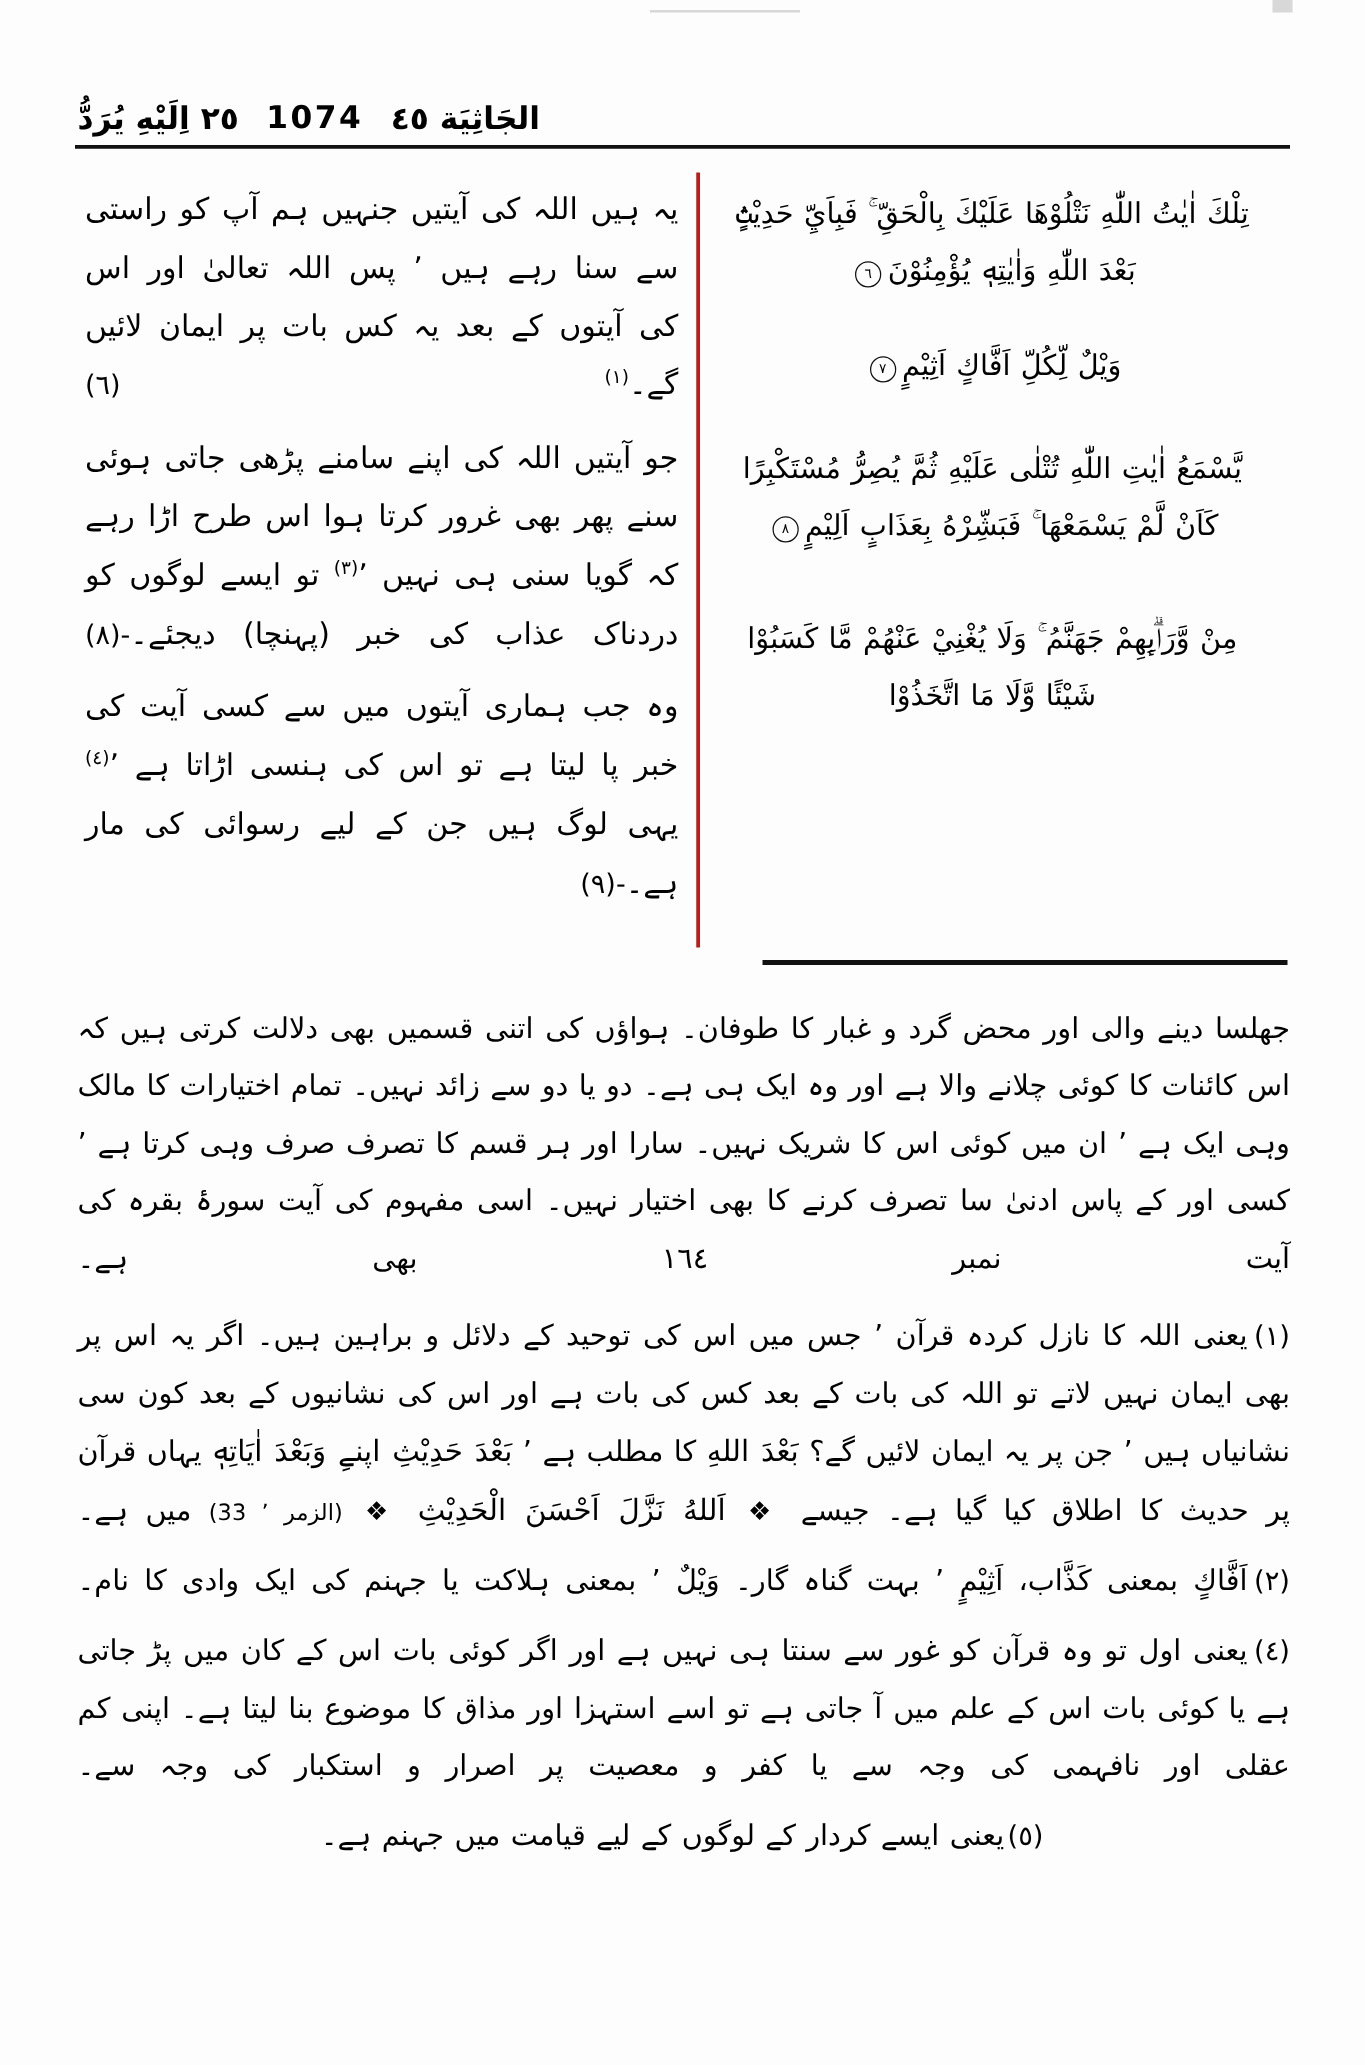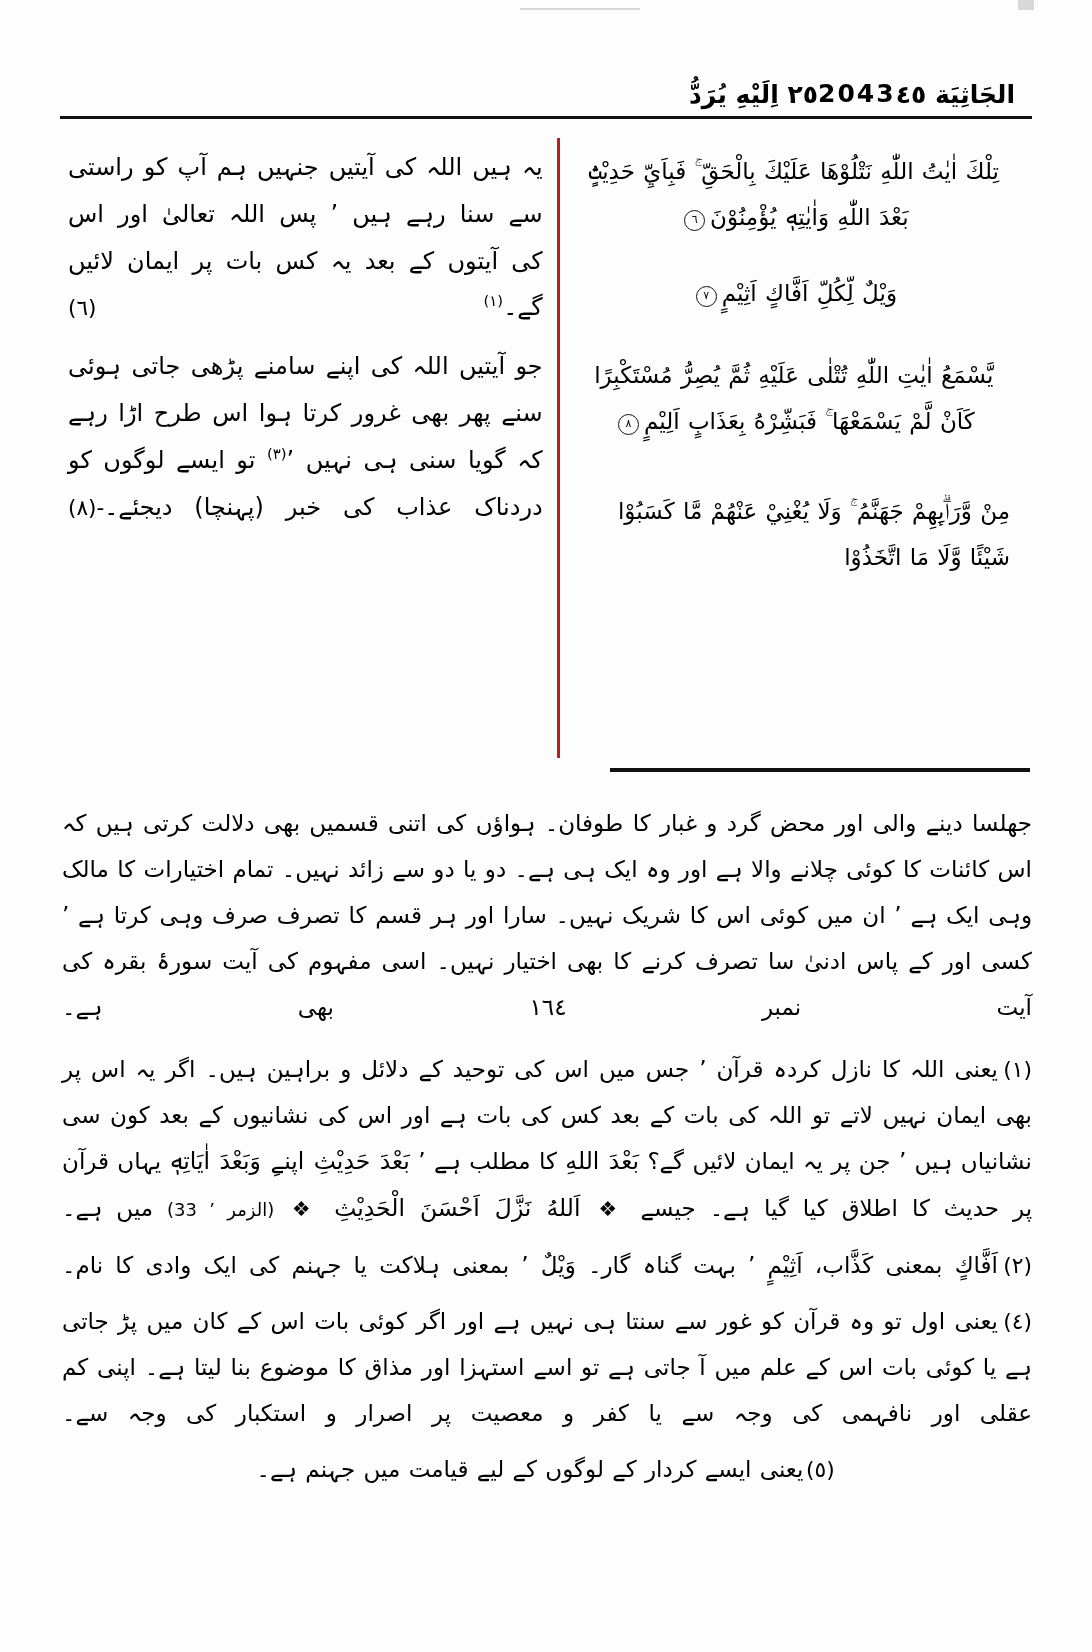--- a/index.html
+++ b/index.html
@@ -21,27 +21,28 @@
     position: absolute;
     inset: 0;
     background: #fdfdfd;
   }
 
   
   .runhead {
     position: absolute;
     top: 62px;
     left: 62px;
-    right: 77px;
+    right: 60px;
     height: 46px;
     display: flex;
     flex-direction: row-reverse;
     align-items: flex-end;
-    justify-content: flex-end;
-    direction: rtl;
+    justify-content: flex-start;
+    direction: rtl;
+    gap: 22px;
   }
   .runhead-item {
     font-size: 25px;
     line-height: 1.1;
     white-space: nowrap;
     font-weight: 600;
     letter-spacing: 0.5px;
   }
   .runhead-center {
     font-size: 25px;
@@ -101,21 +102,21 @@
     line-height: 17px;
     font-size: 11px;
     text-align: center;
     margin: 0 5px;
     vertical-align: 2px;
   }
   .ayah.ayah-6  { margin-top: 4px; }
   .ayah.ayah-7  { margin-top: 26px; margin-bottom: 36px; }
   .ayah.ayah-8  { margin-bottom: 44px; }
   .ayah.ayah-9  { margin-bottom: 40px; }
-  .ayah.ayah-10 { margin-bottom: 0; text-align: right; }
+  .ayah.ayah-10 { margin-bottom: 0; }
 
   .utrans {
     font-size: 24px;
     line-height: 1.95;
     margin-bottom: 12px;
     text-align: justify;
     text-align-last: justify;
     word-spacing: 2px;
   }
   .utrans sup, .fn-body sup, .fn-intro sup {
@@ -196,21 +197,21 @@
 </head>
 <body>
 
 <div class="page">
 
   <div class="edge-mark edge-tl"></div>
   <div class="edge-mark edge-tr"></div>
 
   <div class="runhead">
     <div class="runhead-item">٢٥ اِلَيْهِ يُرَدُّ</div>
-    <div class="runhead-center">2043</div>
+    <div class="runhead-center">1074</div>
     <div class="runhead-item">الجَاثِيَة ٤٥</div>
   </div>
   <div class="rule-top"></div>
 
   <div class="verse-block">
 
     <div class="col-arabic">
       <div class="ayah ayah-6">
         <span>تِلْكَ اٰيٰتُ اللّٰهِ نَتْلُوْهَا عَلَيْكَ بِالْحَقِّ ۚ فَبِاَيِّ حَدِيْثٍۢ بَعْدَ اللّٰهِ وَاٰيٰتِهٖ يُؤْمِنُوْنَ</span><span class="endmark">٦</span>
       </div>
@@ -226,20 +227,24 @@
     </div>
 
     <div class="col-urdu">
       <div class="utrans">
         <span>یہ ہیں اللہ کی آیتیں جنہیں ہم آپ کو راستی سے سنا رہے ہیں ’ پس اللہ تعالیٰ اور اس کی آیتوں کے بعد یہ کس بات پر ایمان لائیں گے۔</span><sup>(١)</sup>
         <span class="vnum">(٦)</span>
       </div>
       <div class="utrans">
         <span>جو آیتیں اللہ کی اپنے سامنے پڑھی جاتی ہوئی سنے پھر بھی غرور کرتا ہوا اس طرح اڑا رہے کہ گویا سنی ہی نہیں ’</span><sup>(٣)</sup>
         <span>تو ایسے لوگوں کو دردناک عذاب کی خبر (پہنچا) دیجئے۔</span><span class="vnum">-(٨)</span>
+      </div>
+      <div class="utrans">
+        <span>وہ جب ہماری آیتوں میں سے کسی آیت کی خبر پا لیتا ہے تو اس کی ہنسی اڑاتا ہے ’</span><sup>(٤)</sup>
+        <span>یہی لوگ ہیں جن کے لیے رسوائی کی مار ہے۔</span><span class="vnum">-(٩)</span>
       </div>
     </div>
 
   </div>
 
   <div class="rule-mid"></div>
 
   <div class="commentary">
 
     <div class="fn-intro">جھلسا دینے والی اور محض گرد و غبار کا طوفان۔ ہواؤں کی اتنی قسمیں بھی دلالت کرتی ہیں کہ اس کائنات کا کوئی چلانے والا ہے اور وہ ایک ہی ہے۔ دو یا دو سے زائد نہیں۔ تمام اختیارات کا مالک وہی ایک ہے ’ ان میں کوئی اس کا شریک نہیں۔ سارا اور ہر قسم کا تصرف صرف وہی کرتا ہے ’ کسی اور کے پاس ادنیٰ سا تصرف کرنے کا بھی اختیار نہیں۔ اسی مفہوم کی آیت سورۂ بقرہ کی آیت نمبر ١٦٤ بھی ہے۔</div>

